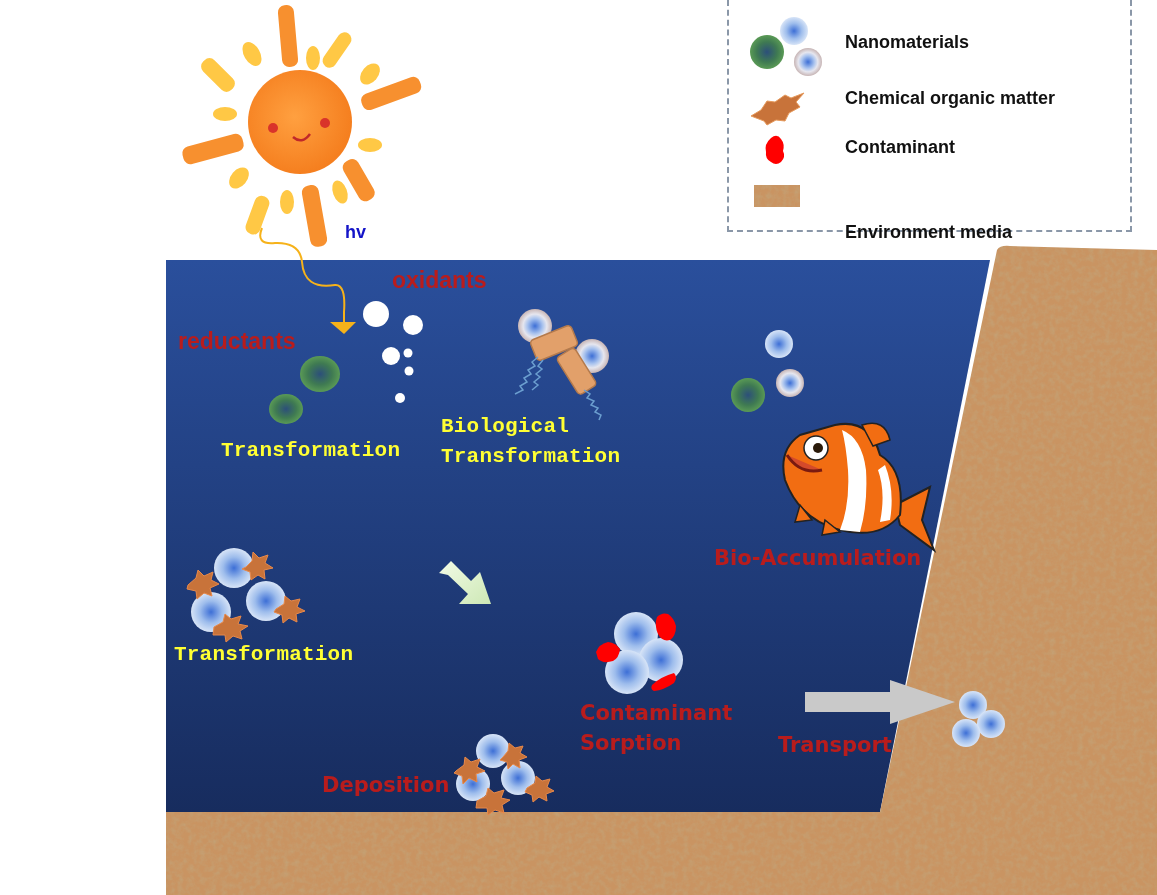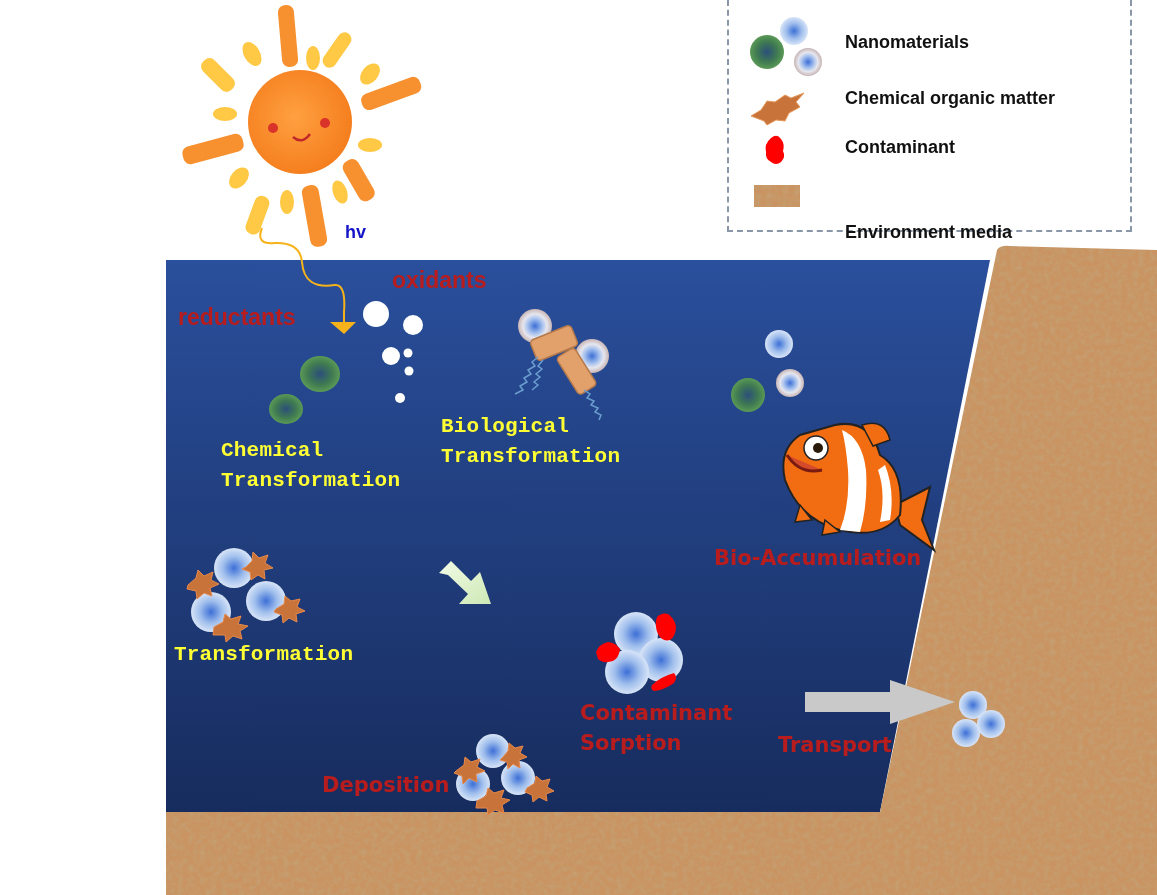--- a/index.html
+++ b/index.html
@@ -189,24 +189,23 @@
 </svg>
 
 <div id="legend"></div>
 <div class="abs legend-text" style="left:845px; top:32px;">Nanomaterials</div>
 <div class="abs legend-text" style="left:845px; top:88px;">Chemical organic matter</div>
 <div class="abs legend-text" style="left:845px; top:137px;">Contaminant</div>
 <div class="abs legend-text" style="left:845px; top:182px;margin-top:40px;">Environment media</div>
 
 <div class="abs hv" style="left:345px; top:222px;">hv</div>
 <div class="abs lbl-light" style="left:392px; top:267px;">oxidants</div>
-<div class="abs lbl-light" style="left:178px; top:304px;text-align:right;">reductants</div>
+<div class="abs lbl-light" style="left:178px; top:328px;text-align:right;">reductants</div>
 
 <div class="abs lbl-yellow" style="left:221px; top:436px;">
-  <div>Chemical</div>
   <div>Transformation</div>
 </div>
 <div class="abs lbl-yellow" style="left:441px; top:412px;">
   <div>Biological</div>
   <div>Transformation</div>
 </div>
 <div class="abs lbl-yellow" style="left:174px; top:640px;">
   <div>Transformation</div>
 </div>
 <div class="abs lbl-white" style="left:714px; top:543px;">Bio-Accumulation</div>

